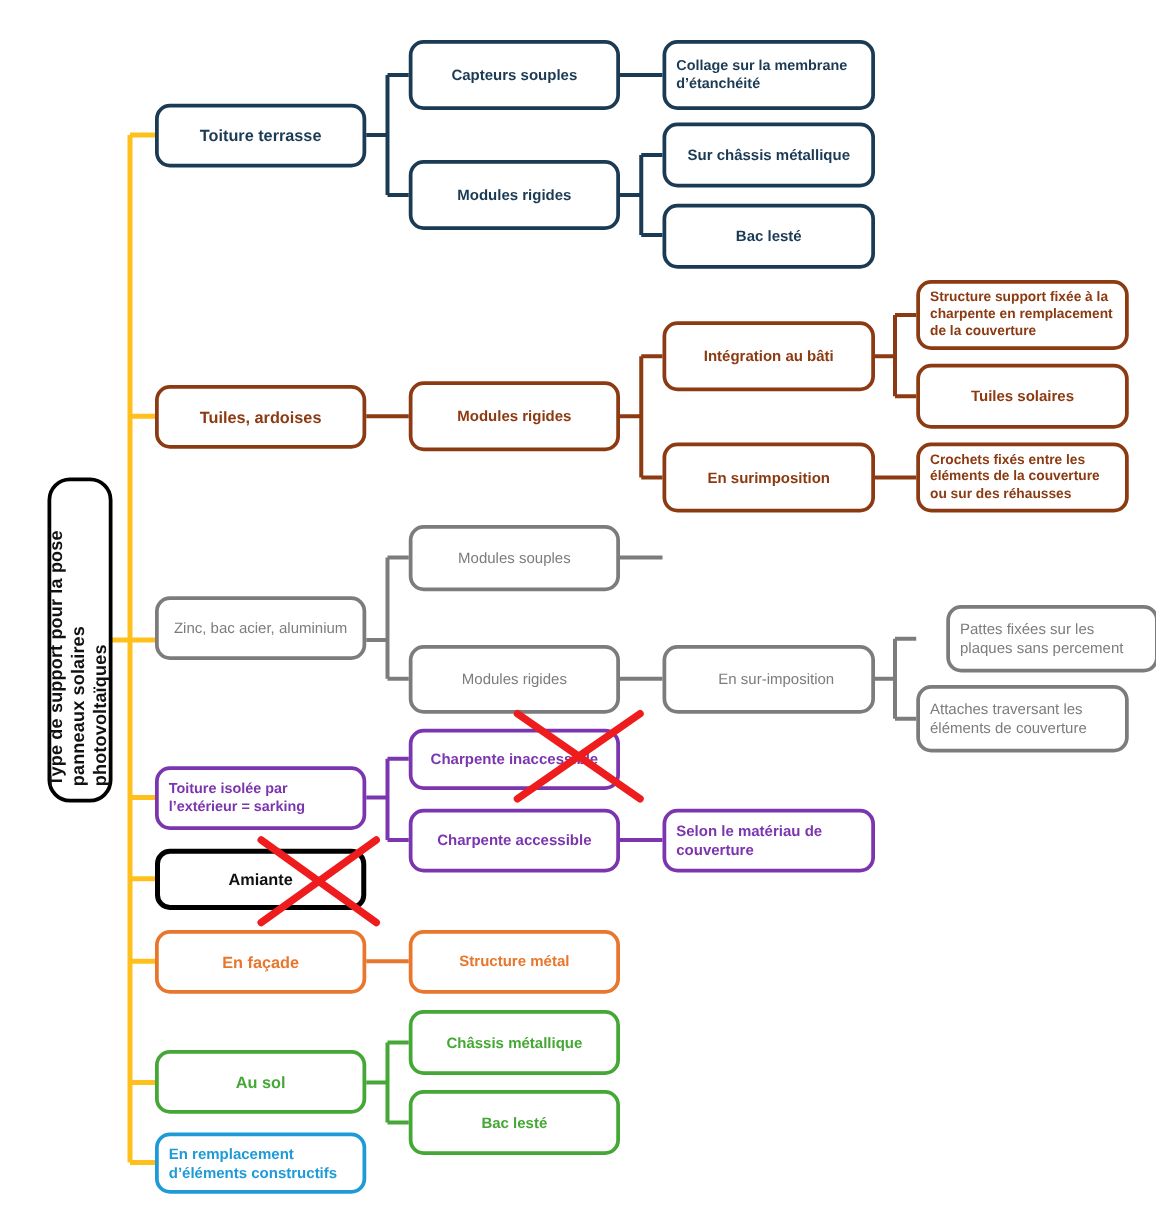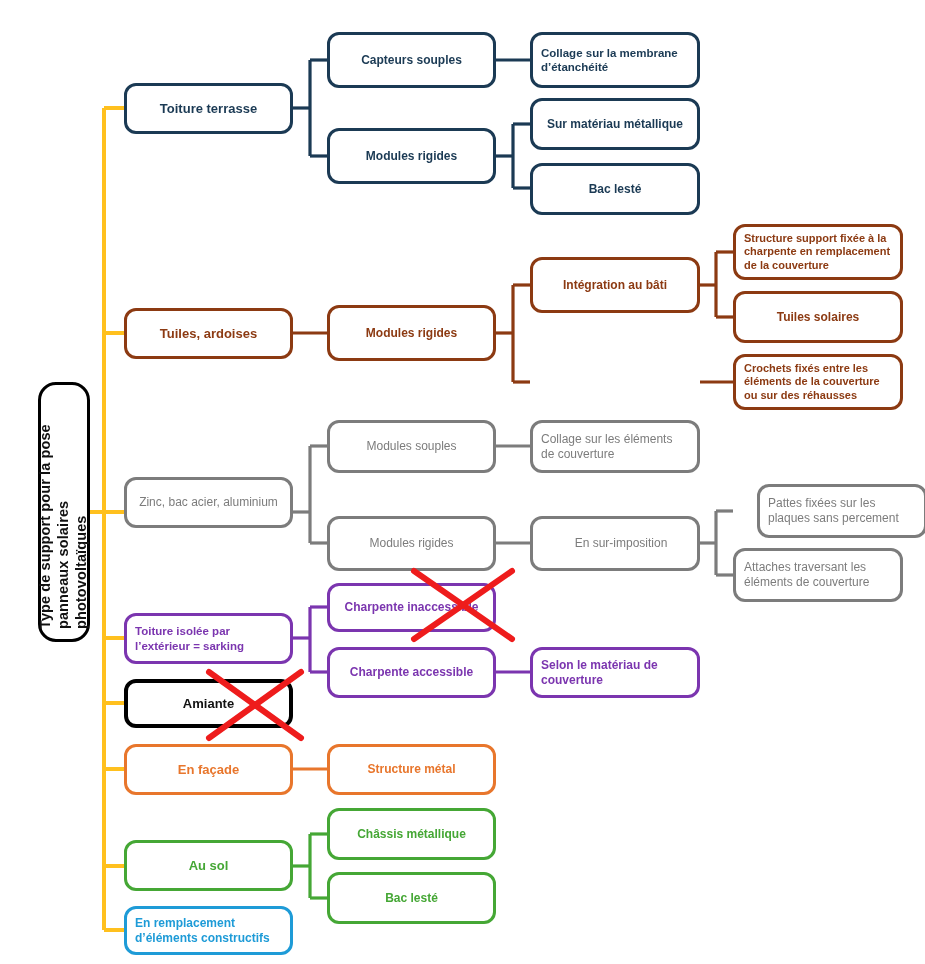--- a/index.html
+++ b/index.html
@@ -133,42 +133,42 @@
   <div class="node root" style="left:38px;top:382px;width:52px;height:260px;border-color:#000000;color:#111111;">Type de support pour la pose panneaux solaires photovoltaïques</div>
 
   <div class="node f13" style="left:124px;top:83px;width:169px;height:51px;border-color:#1B3A54;color:#1B3A54;">Toiture terrasse</div>
 
   <div class="node f12" style="left:327px;top:32px;width:169px;height:56px;border-color:#1B3A54;color:#1B3A54;">Capteurs souples</div>
 
   <div class="node f11p5" style="left:530px;top:32px;width:170px;height:56px;border-color:#1B3A54;color:#1B3A54;">Collage sur la membrane d’étanchéité</div>
 
   <div class="node f12" style="left:327px;top:128px;width:169px;height:56px;border-color:#1B3A54;color:#1B3A54;">Modules rigides</div>
 
-  <div class="node f12" style="left:530px;top:98px;width:170px;height:52px;border-color:#1B3A54;color:#1B3A54;">Sur matériau métallique</div>
+  <div class="node f12" style="left:530px;top:98px;width:170px;height:52px;border-color:#1B3A54;color:#1B3A54;">Sur châssis métallique</div>
 
   <div class="node f12" style="left:530px;top:163px;width:170px;height:52px;border-color:#1B3A54;color:#1B3A54;">Bac lesté</div>
 
   <div class="node f13" style="left:124px;top:308px;width:169px;height:51px;border-color:#8C3A12;color:#8C3A12;">Tuiles, ardoises</div>
 
   <div class="node f12" style="left:327px;top:305px;width:169px;height:56px;border-color:#8C3A12;color:#8C3A12;">Modules rigides</div>
 
   <div class="node f12" style="left:530px;top:257px;width:170px;height:56px;border-color:#8C3A12;color:#8C3A12;">Intégration au bâti</div>
 
   <div class="node f11" style="left:733px;top:224px;width:170px;height:56px;border-color:#8C3A12;color:#8C3A12;">Structure support fixée à la charpente en remplacement de la couverture</div>
 
   <div class="node f12" style="left:733px;top:291px;width:170px;height:52px;border-color:#8C3A12;color:#8C3A12;">Tuiles solaires</div>
 
+  <div class="node f12" style="left:530px;top:354px;width:170px;height:56px;border-color:#8C3A12;color:#8C3A12;">En surimposition</div>
 
   <div class="node f11" style="left:733px;top:354px;width:170px;height:56px;border-color:#8C3A12;color:#8C3A12;">Crochets fixés entre les éléments de la couverture ou sur des réhausses</div>
 
   <div class="node thin f12" style="left:124px;top:477px;width:169px;height:51px;border-color:#7C7C7C;color:#7C7C7C;">Zinc, bac acier, aluminium</div>
 
   <div class="node thin f12" style="left:327px;top:420px;width:169px;height:53px;border-color:#7C7C7C;color:#7C7C7C;">Modules souples</div>
 
-  <div class="node thin f12" style="left:530px;top:420px;width:170px;height:53px;border-color:#7C7C7C;color:#7C7C7C;">Collage sur les éléments de couverture</div>
 
   <div class="node thin f12" style="left:327px;top:516px;width:169px;height:55px;border-color:#7C7C7C;color:#7C7C7C;">Modules rigides</div>
 
   <div class="node thin f12" style="left:530px;top:516px;width:170px;height:55px;border-color:#7C7C7C;color:#7C7C7C;padding-left:20px;">En sur-imposition</div>
 
   <div class="node thin f12" style="left:733px;top:484px;width:170px;height:54px;border-color:#7C7C7C;color:#7C7C7C;margin-left:24px;">Pattes fixées sur les plaques sans percement</div>
 
   <div class="node thin f12" style="left:733px;top:548px;width:170px;height:54px;border-color:#7C7C7C;color:#7C7C7C;">Attaches traversant les éléments de couverture</div>
 
   <div class="node f11p5" style="left:124px;top:613px;width:169px;height:51px;border-color:#7B35AF;color:#7B35AF;">Toiture isolée par l’extérieur = sarking</div>

